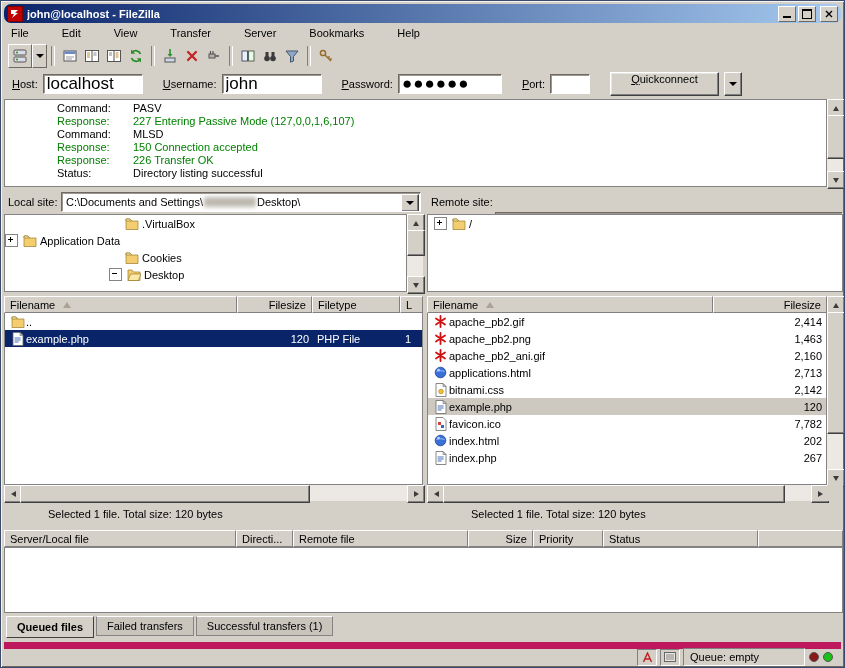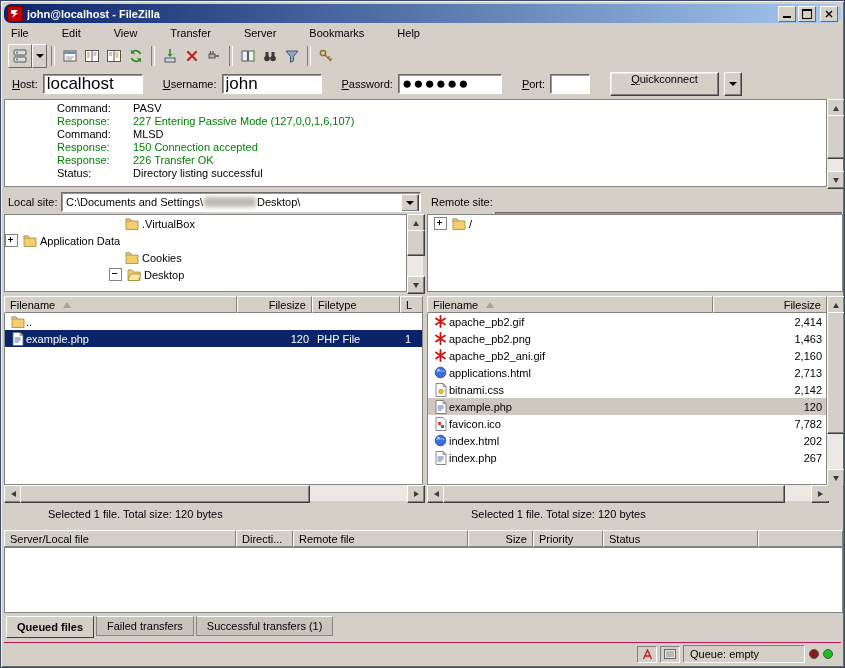--- a/index.html
+++ b/index.html
@@ -94,21 +94,21 @@
   
   .qcell-0{width:232px;} .qcell-1{width:57px;} .qcell-2{width:175px;}
   .qcell-3{width:65px;} .qcell-4{width:70px;} .qcell-5{width:155px;} .qcell-6{flex:1;}
   .queuebody{background:#fff;border:1px solid #848484;}
   
   .tab{height:18px;display:flex;align-items:center;padding:0 10px;margin-right:2px;
        border:1px solid #848484;border-top:1px solid #fff;background:#c9c5bd;}
   .tab.active{background:#d4d0c8;font-weight:bold;border-color:#fff #404040 #404040 #fff;height:20px;}
   .tabs{left:5px;top:615px;right:3px;height:21px;display:flex;align-items:flex-start;}
   
-  .statusbar{left:3px;top:641px;right:3px;height:23px;border-top:1px solid #be185d;display:flex;align-items:center;}
+  .statusbar{left:3px;top:641px;right:3px;height:23px;border-top:7px solid #be185d;display:flex;align-items:center;}
   .sb-ind{width:18px;height:15px;display:flex;align-items:center;justify-content:center;
           border:1px solid;border-color:#808080 #fff #fff #808080;margin-right:3px;}
   .sb-panel{height:16px;border:1px solid;border-color:#808080 #fff #fff #808080;
             display:flex;align-items:center;padding:0 6px;width:108px;}
   .led{width:8px;height:8px;border-radius:50%;margin-left:4px;border:1px solid #555;}
 </style>
 </head>
 <body>
 
 <div id="win">

